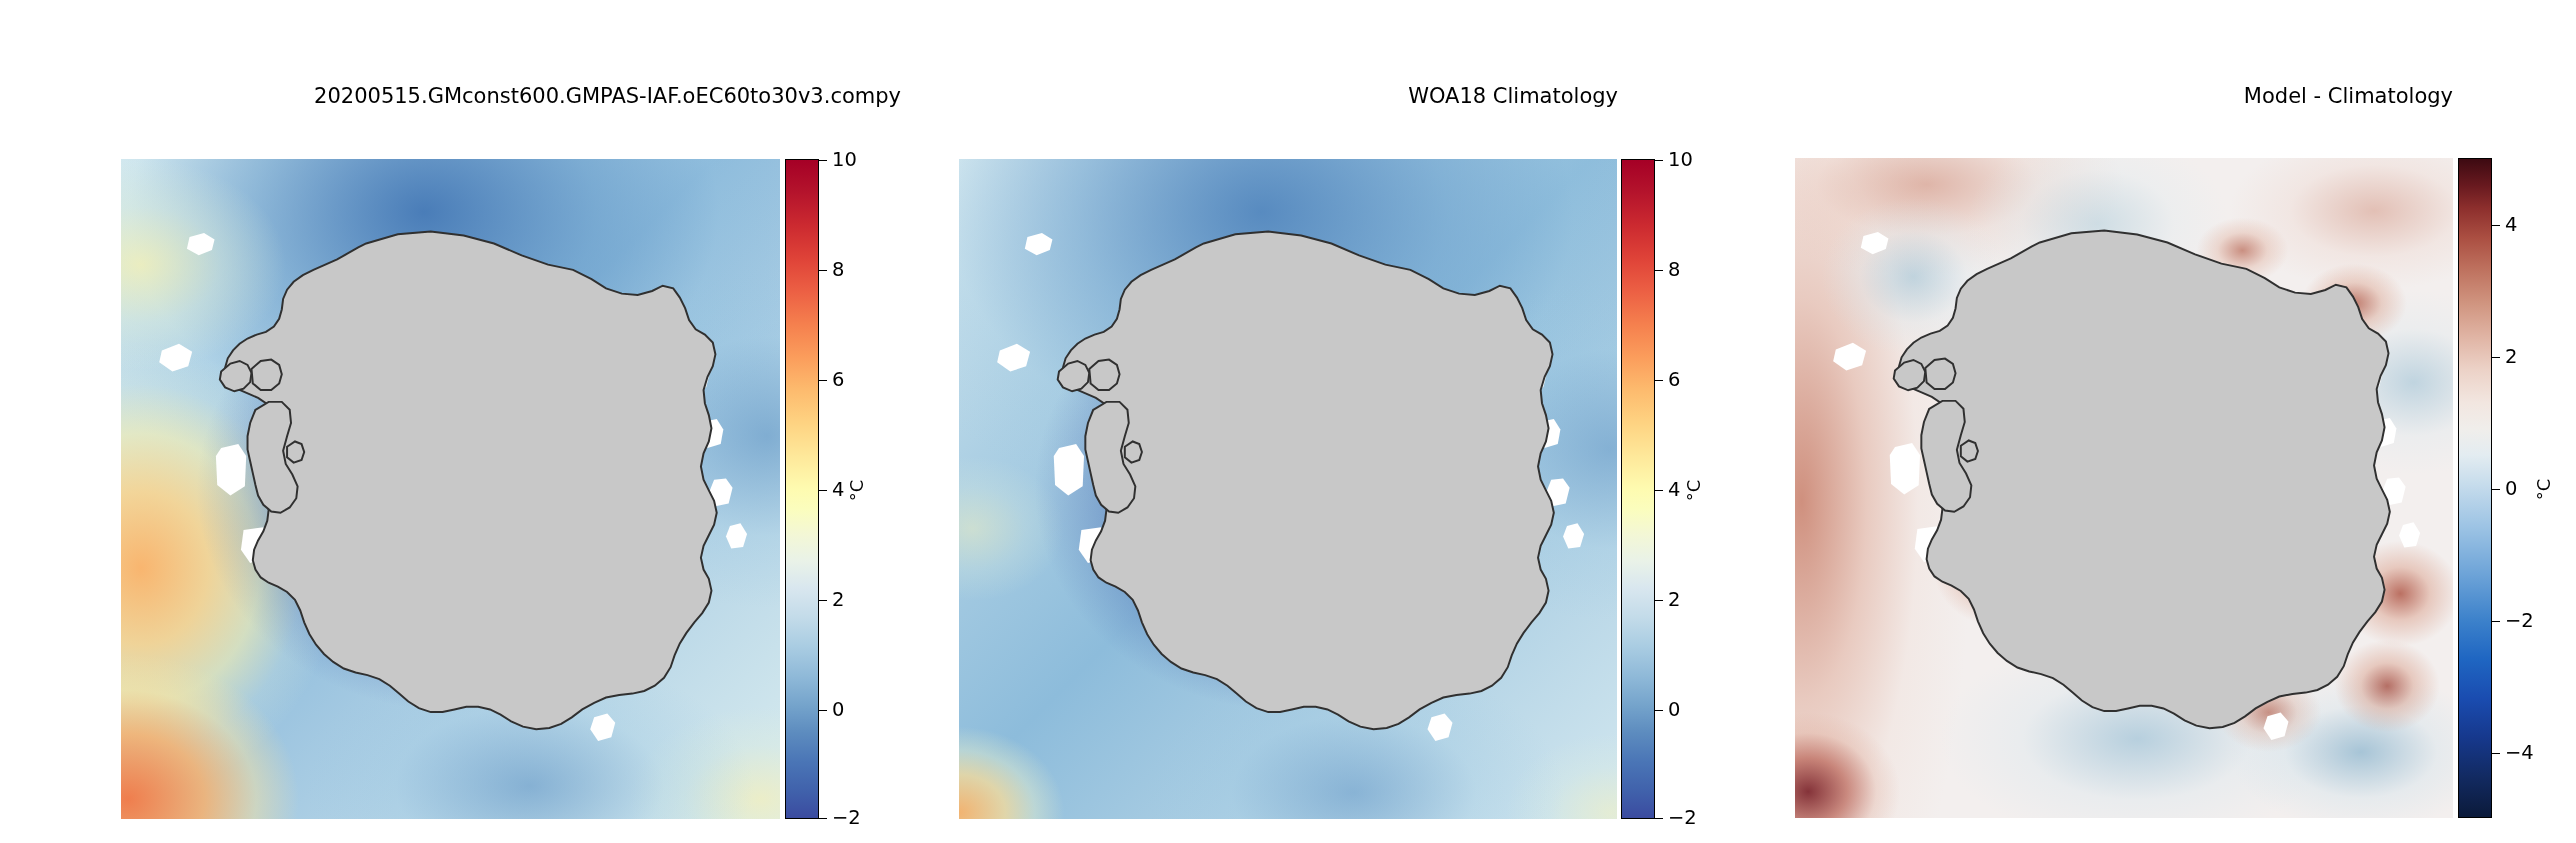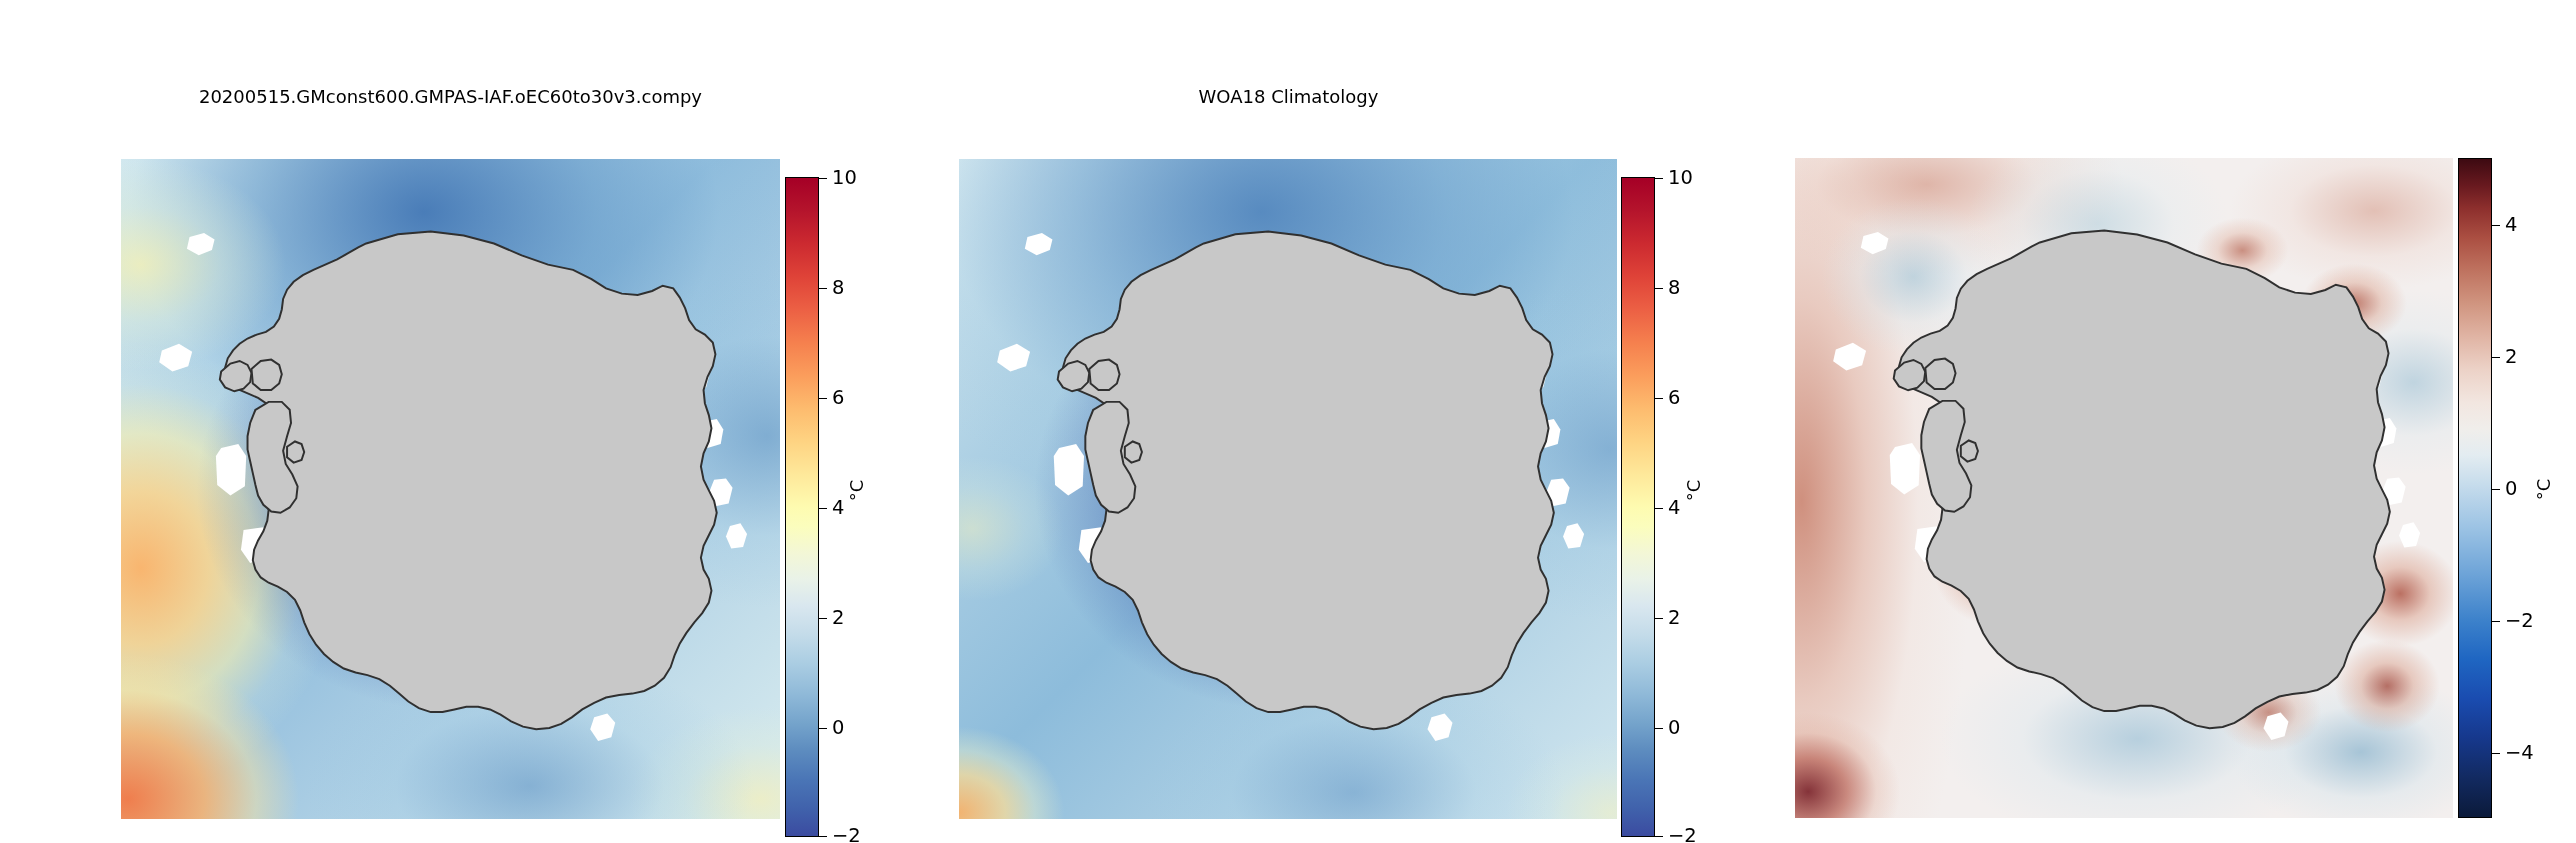--- a/index.html
+++ b/index.html
@@ -4,21 +4,21 @@
 <style>
   html,body{margin:0;padding:0;background:#ffffff;}
   body{width:2576px;height:843px;position:relative;overflow:hidden;
        font-family:"DejaVu Sans",sans-serif;color:#000;}
 
   #figure{position:absolute;left:0;top:0;width:2576px;height:843px;background:#fff;}
 
   .fig-title{position:absolute;left:0;top:5.6px;width:2576px;text-align:center;
              font-size:28px;font-weight:400;letter-spacing:0px;line-height:33px;}
 
-  .panel-title{position:absolute;text-align:center;font-size:18px;font-weight:400;
+  .panel-title{position:absolute;text-align:right;font-size:21px;font-weight:400;
                line-height:25px;white-space:nowrap;}
 
   .axes{position:absolute;overflow:hidden;background:#ffffff;}
 
   
   .ocean{position:absolute;left:0;top:0;width:100%;height:100%;}
   .lyr{position:absolute;left:0;top:0;width:100%;height:100%;}
 
   
   .land-wrap{position:absolute;left:0;top:0;width:100%;height:100%;}
@@ -30,21 +30,21 @@
   .cb-lab{position:absolute;left:100%;margin-left:14px;font-size:19.5px;line-height:19.5px;
           transform:translateY(-50%);white-space:nowrap;}
   .cb-unit{position:absolute;font-size:18px;white-space:nowrap;
            transform-origin:center center;transform:rotate(-90deg);}
 
   .seq{background:linear-gradient(to top,
       #3b4ba0 0%, #4061ab 4%, #4a75b6 8.5%, #5d8cbf 13%, #74a3cb 17%,
       #8fb9d8 21.5%, #a9cce2 26%, #c3dbe9 30.5%, #d9e7ef 35%, #e9f2e8 39%,
       #f3f7d6 43%, #fbfdbd 47%, #fefbb0 50%, #fee89a 55%, #fed382 60%,
       #fdbb6e 65%, #fb9d5c 70%, #f5804e 75%, #ec6044 80%, #df4338 85%,
-      #cc2a30 90%, #b5142c 95%, #a50026 100%);margin-top:18px;}
+      #cc2a30 90%, #b5142c 95%, #a50026 100%);}
 
   .div{background:linear-gradient(to top,
       #0b1a3a 0%, #122a61 6%, #16388c 12%, #1a4cb0 18%, #1f66c2 24%,
       #3d82cb 30%, #6ea4d8 37%, #9cc3e4 44%, #c6dcec 50.5%, #e3ecf1 55%,
       #f0eeeb 59%, #f2e6e0 63%, #ecd2c7 68%, #e0b4a4 73%, #d09580 78%,
       #bf7360 83%, #ab4f42 88%, #8d2f2d 92.5%, #68191f 96%, #3d0a12 100%);}
 </style>
 </head>
 <body>
 
@@ -207,20 +207,21 @@
     <div class="cb-lab" style="top:330px;">4</div>
     <div class="cb-tick" style="top:440px;"></div>
     <div class="cb-lab" style="top:440px;">2</div>
     <div class="cb-tick" style="top:550px;"></div>
     <div class="cb-lab" style="top:550px;">0</div>
     <div class="cb-tick" style="top:658px;"></div>
     <div class="cb-lab" style="top:658px;">−2</div>
   </div>
   <div class="cb-unit" style="left:1683px;top:480px;">°C</div>
 
+  <div class="panel-title" style="left:1795px;top:84px;width:658px;">Model - Climatology</div>
 
   <div class="axes" style="left:1795px;top:158px;width:658px;height:660px;">
     <div class="ocean">
       <div class="lyr" style="background:#f3efee;"></div>
       <div class="lyr" style="background:radial-gradient(ellipse 26% 80% at 1% 52%, rgba(198,120,98,.80) 0%, rgba(224,172,154,.55) 38%, rgba(240,216,206,.28) 68%, rgba(255,255,255,0) 100%);"></div>
       <div class="lyr" style="background:radial-gradient(ellipse 14% 12% at 2% 96%, rgba(118,28,36,.88) 0%, rgba(176,78,64,.60) 42%, rgba(222,168,150,.28) 74%, rgba(255,255,255,0) 100%);"></div>
       <div class="lyr" style="background:radial-gradient(ellipse 30% 14% at 20% 4%, rgba(206,134,112,.55) 0%, rgba(234,196,182,.30) 56%, rgba(255,255,255,0) 100%);"></div>
       <div class="lyr" style="background:radial-gradient(ellipse 22% 12% at 88% 8%, rgba(206,134,112,.45) 0%, rgba(236,202,190,.24) 58%, rgba(255,255,255,0) 100%);"></div>
       <div class="lyr" style="background:radial-gradient(ellipse 20% 14% at 46% 10%, rgba(176,206,220,.55) 0%, rgba(218,234,240,.26) 58%, rgba(255,255,255,0) 100%);"></div>
       <div class="lyr" style="background:radial-gradient(ellipse 14% 12% at 18% 18%, rgba(156,194,214,.58) 0%, rgba(212,230,238,.26) 58%, rgba(255,255,255,0) 100%);"></div>

